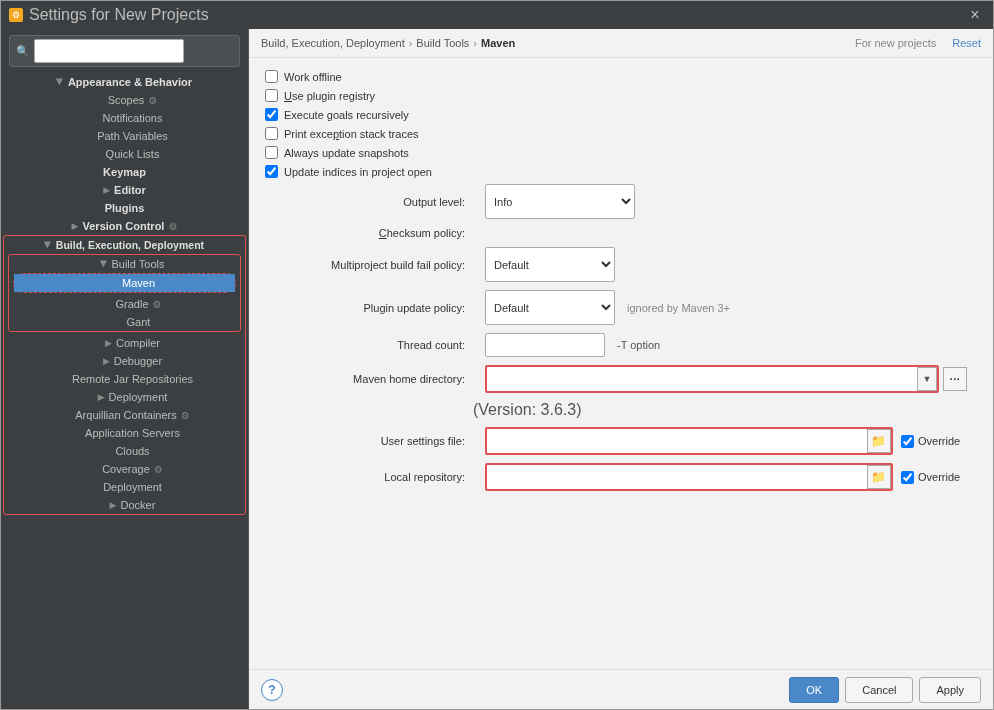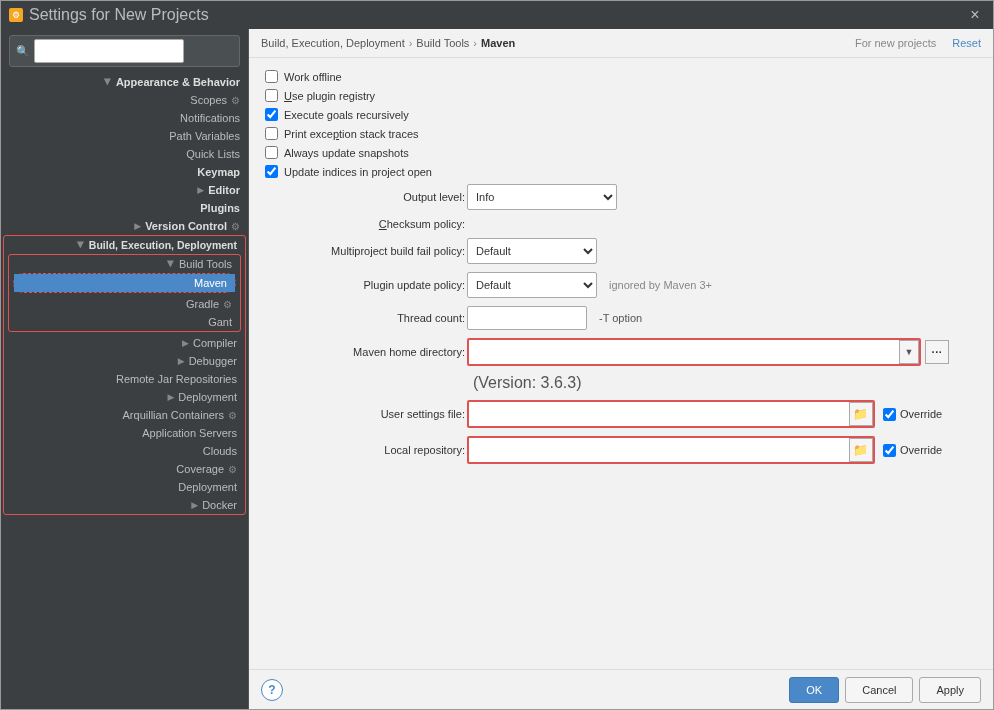--- a/index.html
+++ b/index.html
@@ -69,21 +69,21 @@
     }
     .search-icon-sym { color: #888; font-size: 11px; }
     
     .sidebar-item {
       padding: 3px 8px 3px 20px;
       color: #bbb;
       cursor: pointer;
       font-size: 11px;
       display: flex;
       align-items: center;
-      justify-content: flex-end;
+      justify-content: center;
     }
     .sidebar-item.active { background: #4a88c7; color: white; }
     .sidebar-item.level1 { padding-left: 12px; }
     .sidebar-item.level2 { padding-left: 24px; }
     .sidebar-item.level3 { padding-left: 36px; }
     
     .sidebar-item-with-arrow { display: flex; align-items: center; gap: 4px; }
     .arrow { font-size: 9px; color: #888; }
     .arrow.open { transform: rotate(90deg); display: inline-block; }
     .config-icon { font-size: 10px; color: #888; margin-left: 4px; }
@@ -127,39 +127,39 @@
       margin-bottom: 6px;
     }
     .checkbox-row input[type=checkbox] { width: 13px; height: 13px; cursor: pointer; }
     .checkbox-label { font-size: 11px; color: #333; }
     .underline { text-decoration: underline; }
     
     .form-row {
       display: flex;
       align-items: center;
       margin-bottom: 8px;
-      gap: 2px;
+      gap: 20px;
     }
     .form-label {
       font-size: 11px;
       color: #333;
       width: 200px;
       text-align: right;
       flex-shrink: 0;
     }
     .form-label .underline { text-decoration: underline; }
     
     .form-control {
       display: flex;
       align-items: center;
       gap: 4px;
     }
     
     select {
-      height: 26px;
+      height: 35px;
       font-size: 11px;
       border: 1px solid #aaa;
       background: white;
       padding: 0 4px;
       border-radius: 2px;
       color: #333;
       outline: none;
       cursor: pointer;
     }
     

